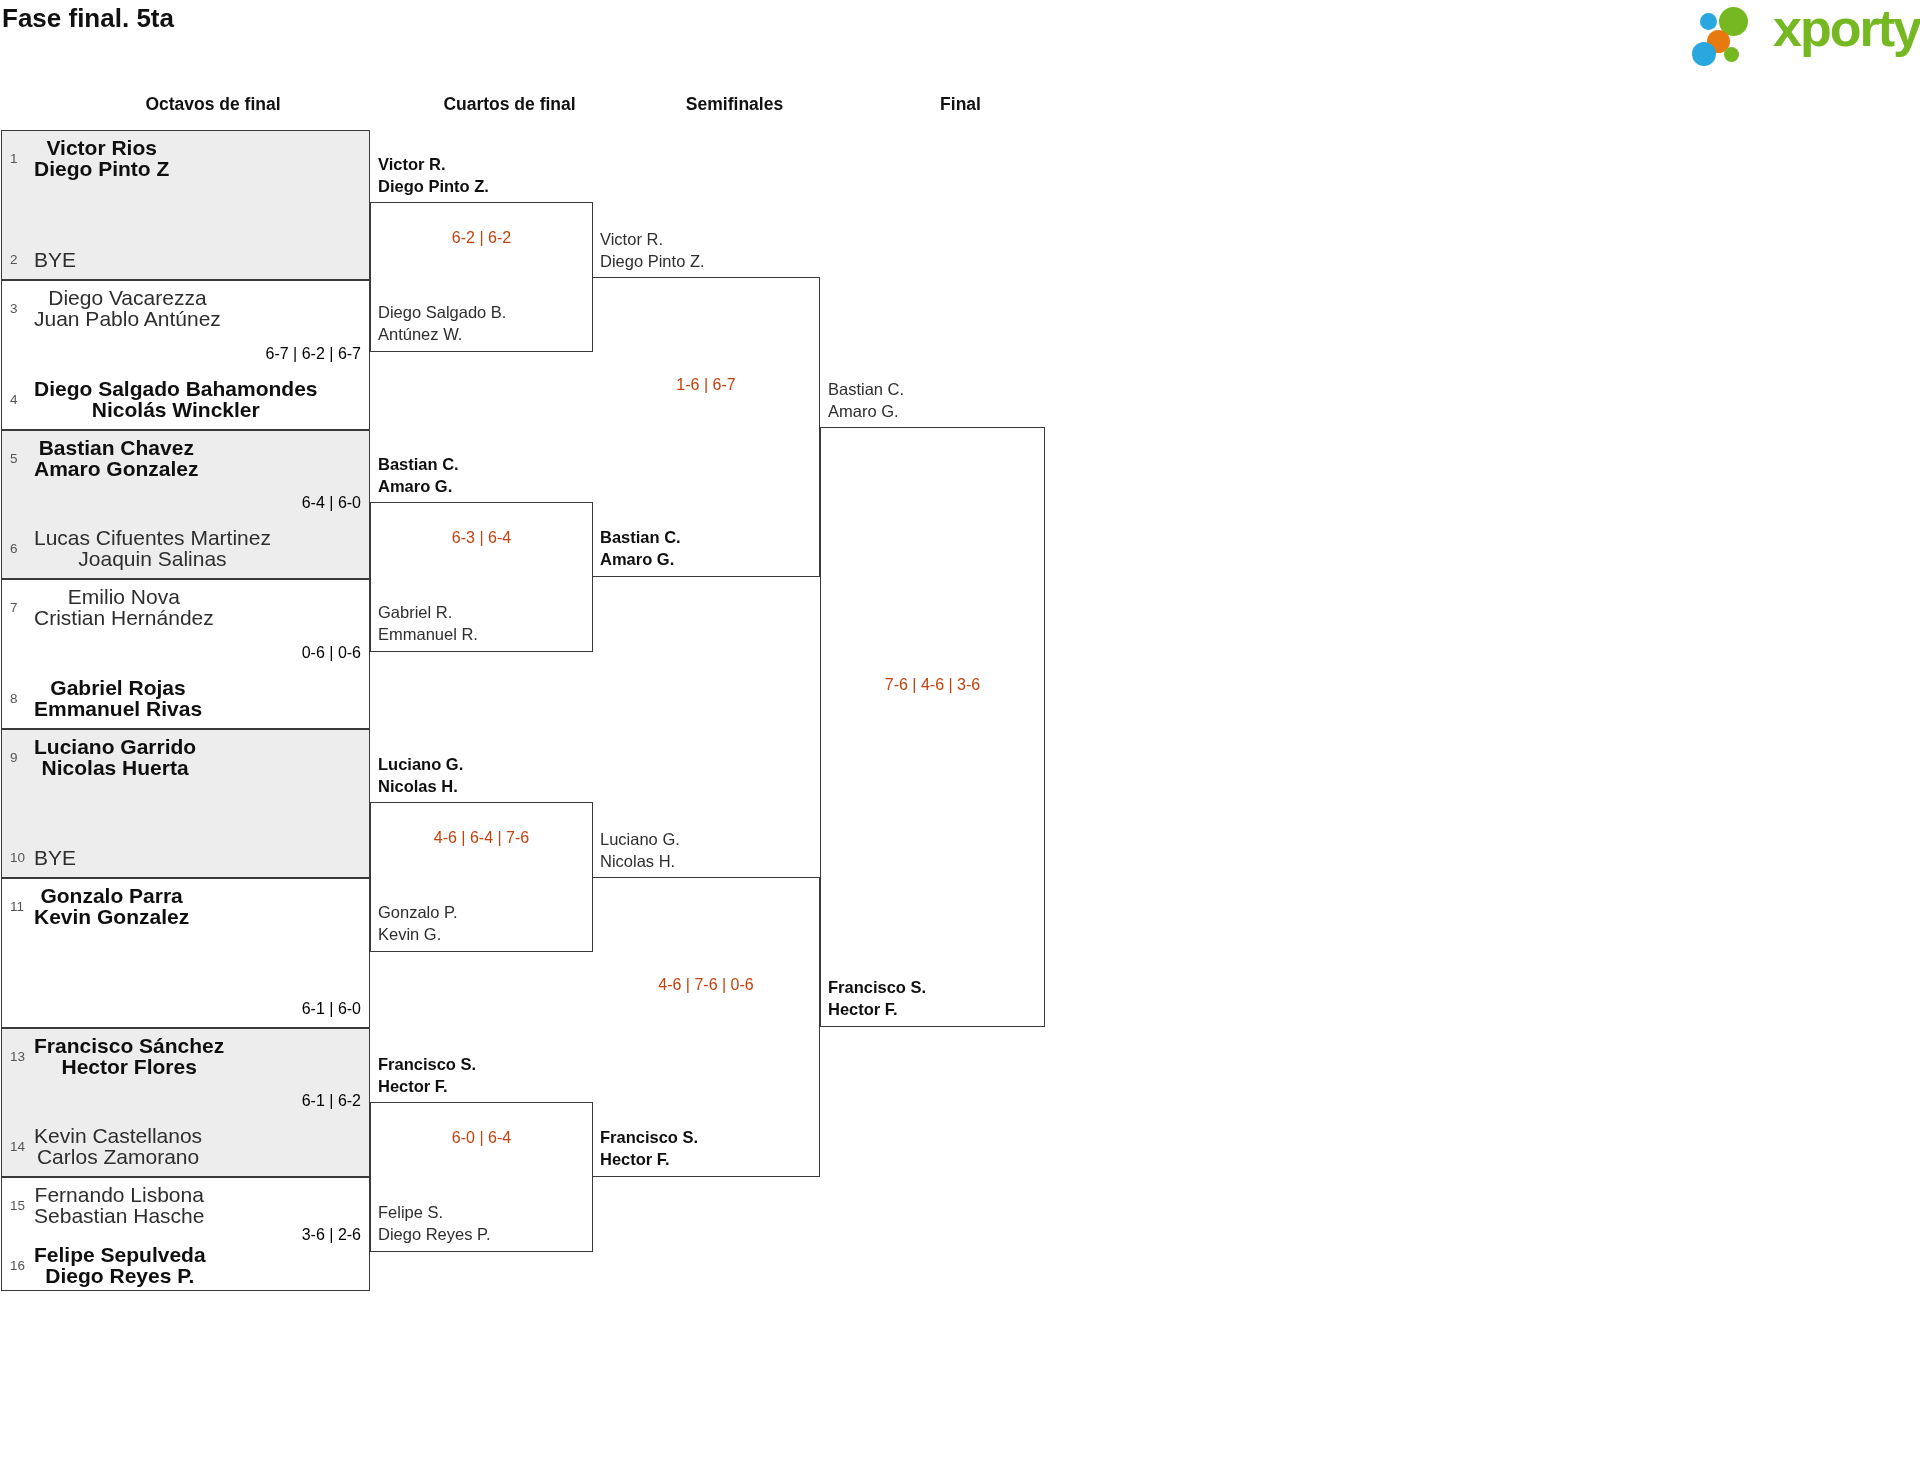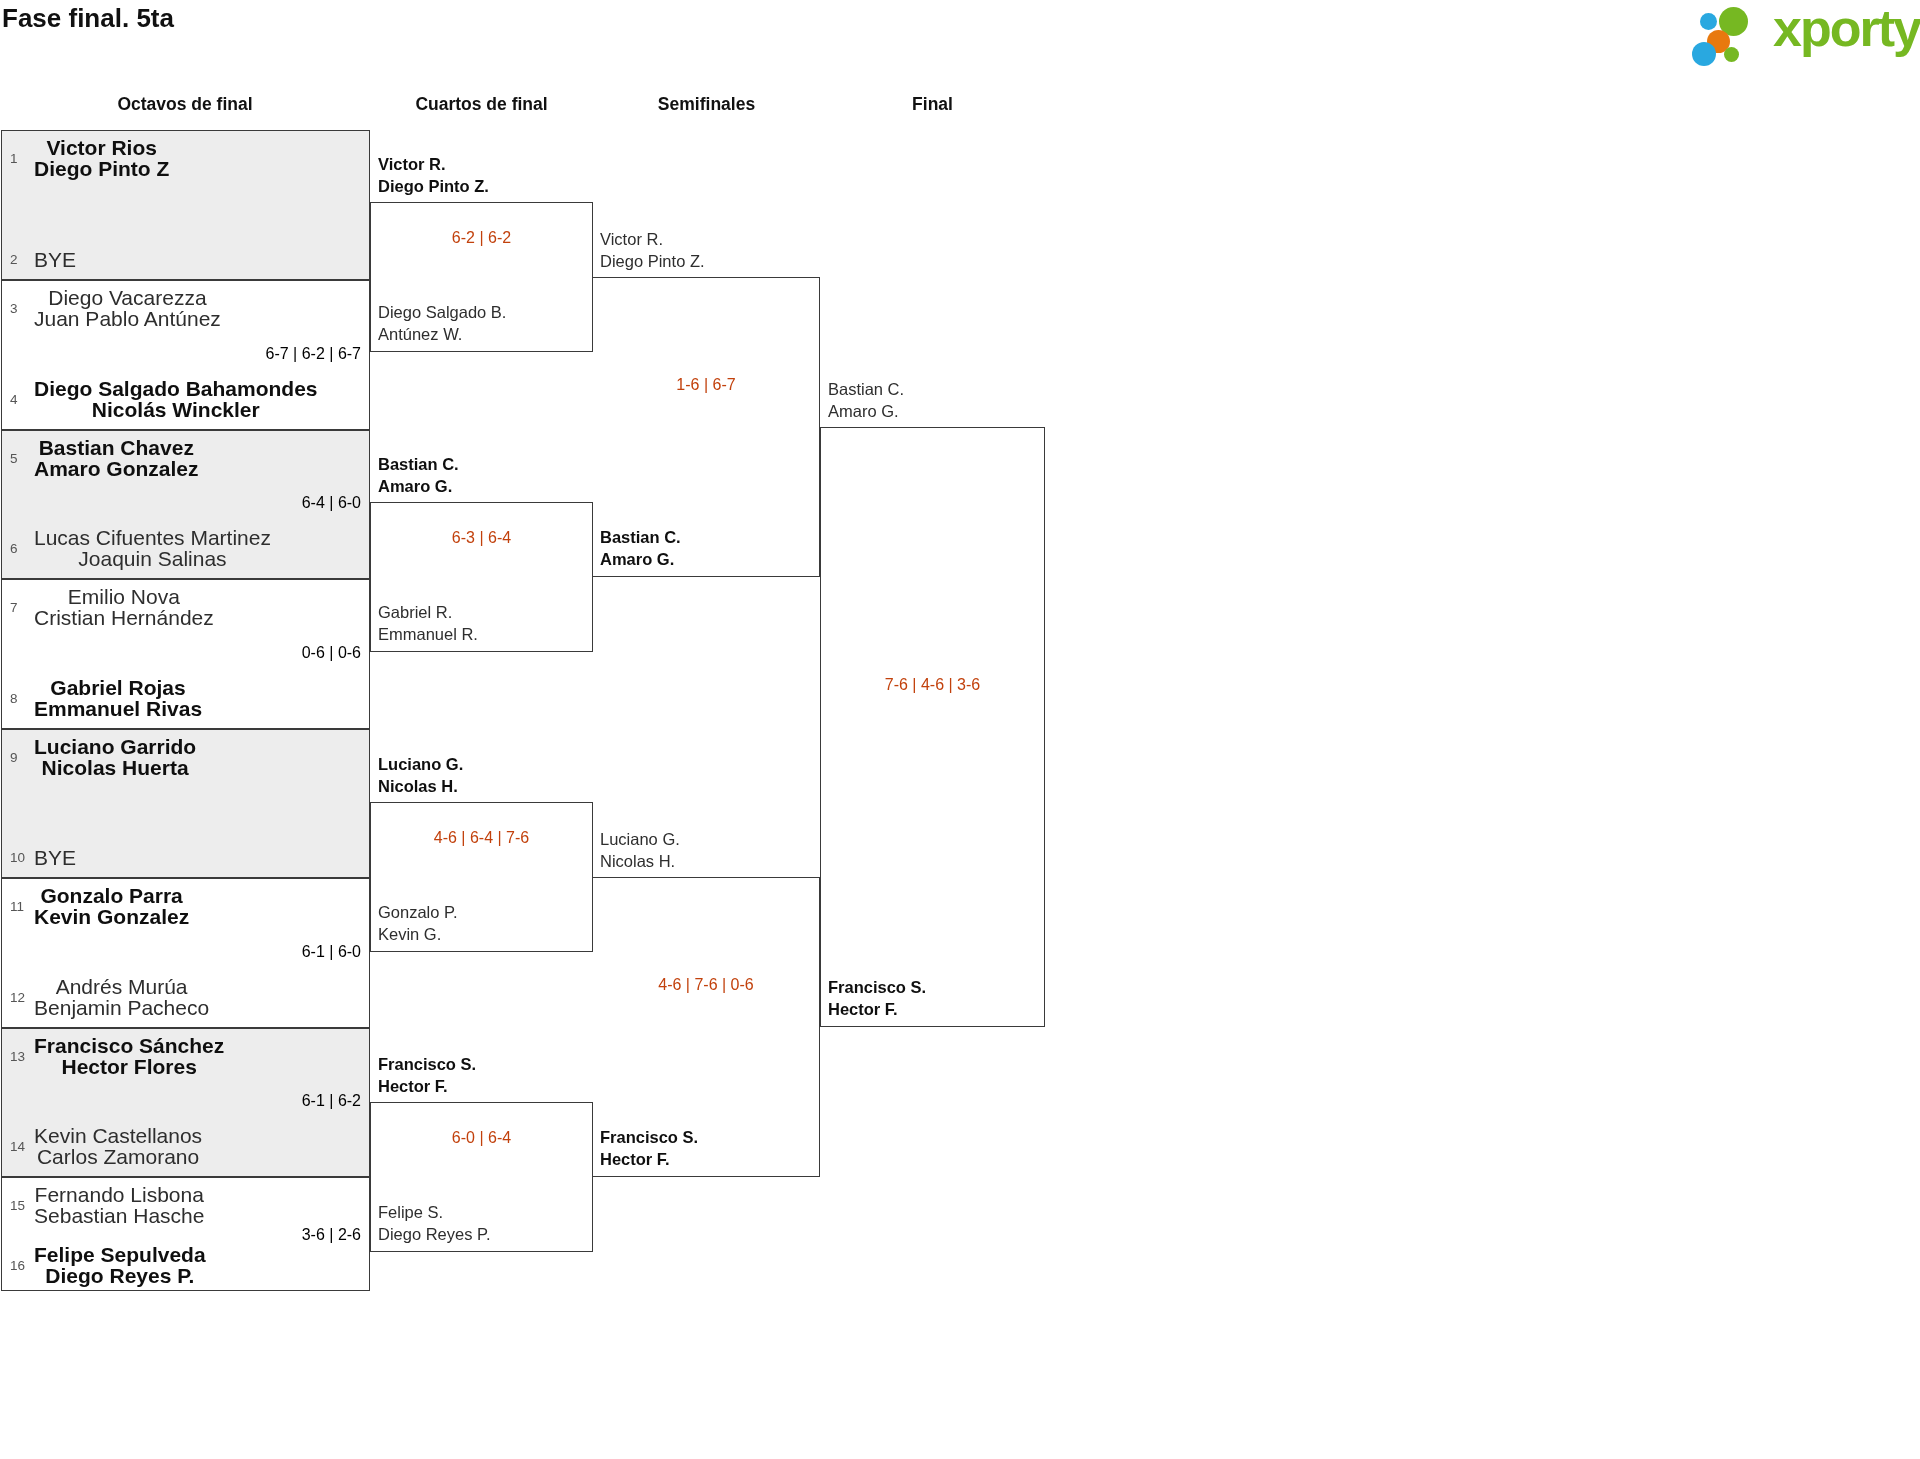--- a/index.html
+++ b/index.html
@@ -7,21 +7,21 @@
     width:1920px;height:1459px;background:#ffffff;position:relative;
     font-family:"Liberation Sans","DejaVu Sans",sans-serif;color:#1c1c1c;
     overflow:hidden;
   }
   
   .title{position:absolute;left:2px;top:2px;font-size:26px;font-weight:700;line-height:33px;color:#111;}
   .logo{position:absolute;left:1690px;top:4px;width:235px;height:72px;cursor:pointer;}
   .dot{position:absolute;border-radius:50%;}
   .logo-text{position:absolute;left:63px;top:-2px;font-size:52px;font-weight:800;letter-spacing:-2px;line-height:1;margin-left:20px;}
   
-  .rh{position:absolute;top:94px;height:22px;text-align:center;font-size:17.5px;font-weight:600;color:#111;}
+  .rh{position:absolute;top:94px;height:22px;text-align:center;font-size:17.5px;font-weight:600;color:#111;padding-left:28px;}
   
   .oct{position:absolute;left:1px;width:369px;border:1.5px solid #3a3a3a;box-sizing:border-box;
        display:flex;flex-direction:column;justify-content:space-between;padding:6px 8px 9px 8px;}
   .oct.shaded{background:#ededed;}
   .orow{display:flex;align-items:center;gap:9px;}
   .seed{min-width:15px;font-size:13.5px;color:#555;}
   .team{font-size:21px;line-height:21px;color:#2e2e2e;text-align:center;}
   .team span{display:block;}
   .team.bold{font-weight:700;color:#0f0f0f;}
   .oscore{text-align:right;font-size:16px;color:#000000;min-height:18px;}
@@ -153,27 +153,20 @@
 
 <div class="oct" style="top:878px;height:150px">
   <div class="orow">
       <span class="seed">11</span>
     <div class="team bold">
         <span>Gonzalo Parra</span>
         <span>Kevin Gonzalez</span>
       </div>
     </div>
   <div class="oscore">6-1 | 6-0</div>
-  <div class="orow">
-      <span class="seed">12</span>
-    <div class="team">
-        <span>Andrés Murúa</span>
-        <span>Benjamin Pacheco</span>
-      </div>
-    </div>
 </div>
 
 <div class="oct shaded" style="top:1028px;height:149px">
   <div class="orow">
       <span class="seed">13</span>
     <div class="team bold">
         <span>Francisco Sánchez</span>
         <span>Hector Flores</span>
       </div>
     </div>

